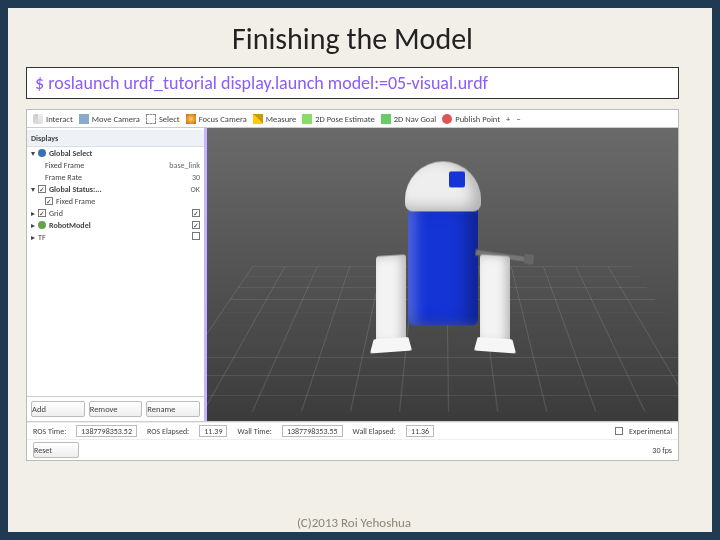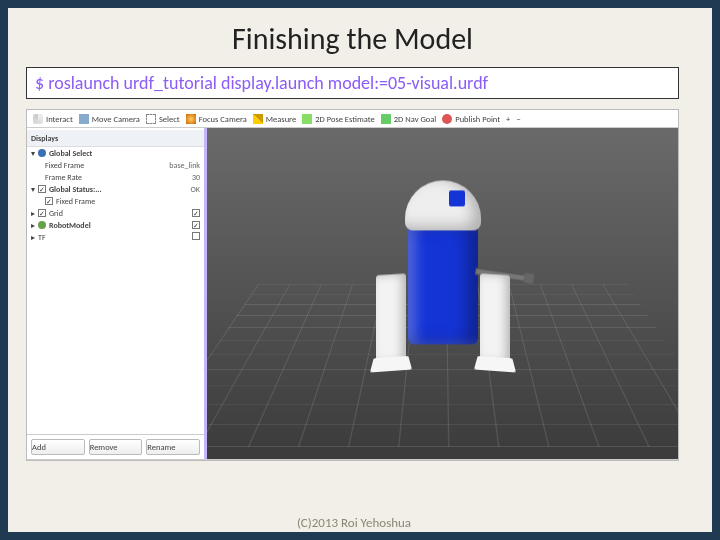--- a/index.html
+++ b/index.html
@@ -227,17 +227,35 @@
                 </div>
               <div class="leg r">
                   <div class="foot"></div>
                 </div>
             </div>
           </div>
         </div>
       </div>
 
       <div class="statusbars">
+        <div class="sb">
+          <span>ROS Time:</span>
+          <span class="box">1387798353.52</span>
+          <span>ROS Elapsed:</span>
+          <span class="box">11.39</span>
+          <span>Wall Time:</span>
+          <span class="box">1387798353.55</span>
+          <span>Wall Elapsed:</span>
+          <span class="box">11.36</span>
+          <span class="right">
+              <span class="cb"></span> 
+              <span>Experimental</span>
+            </span>
+        </div>
+        <div class="sb">
+          <span class="sbtn" style="flex:0 0 46px">Reset</span>
+          <span class="right">30 fps</span>
+        </div>
       </div>
     </div>
   </div>
   <div class="copyright">(C)2013 Roi Yehoshua</div>
 </div>
 
 </body></html>

